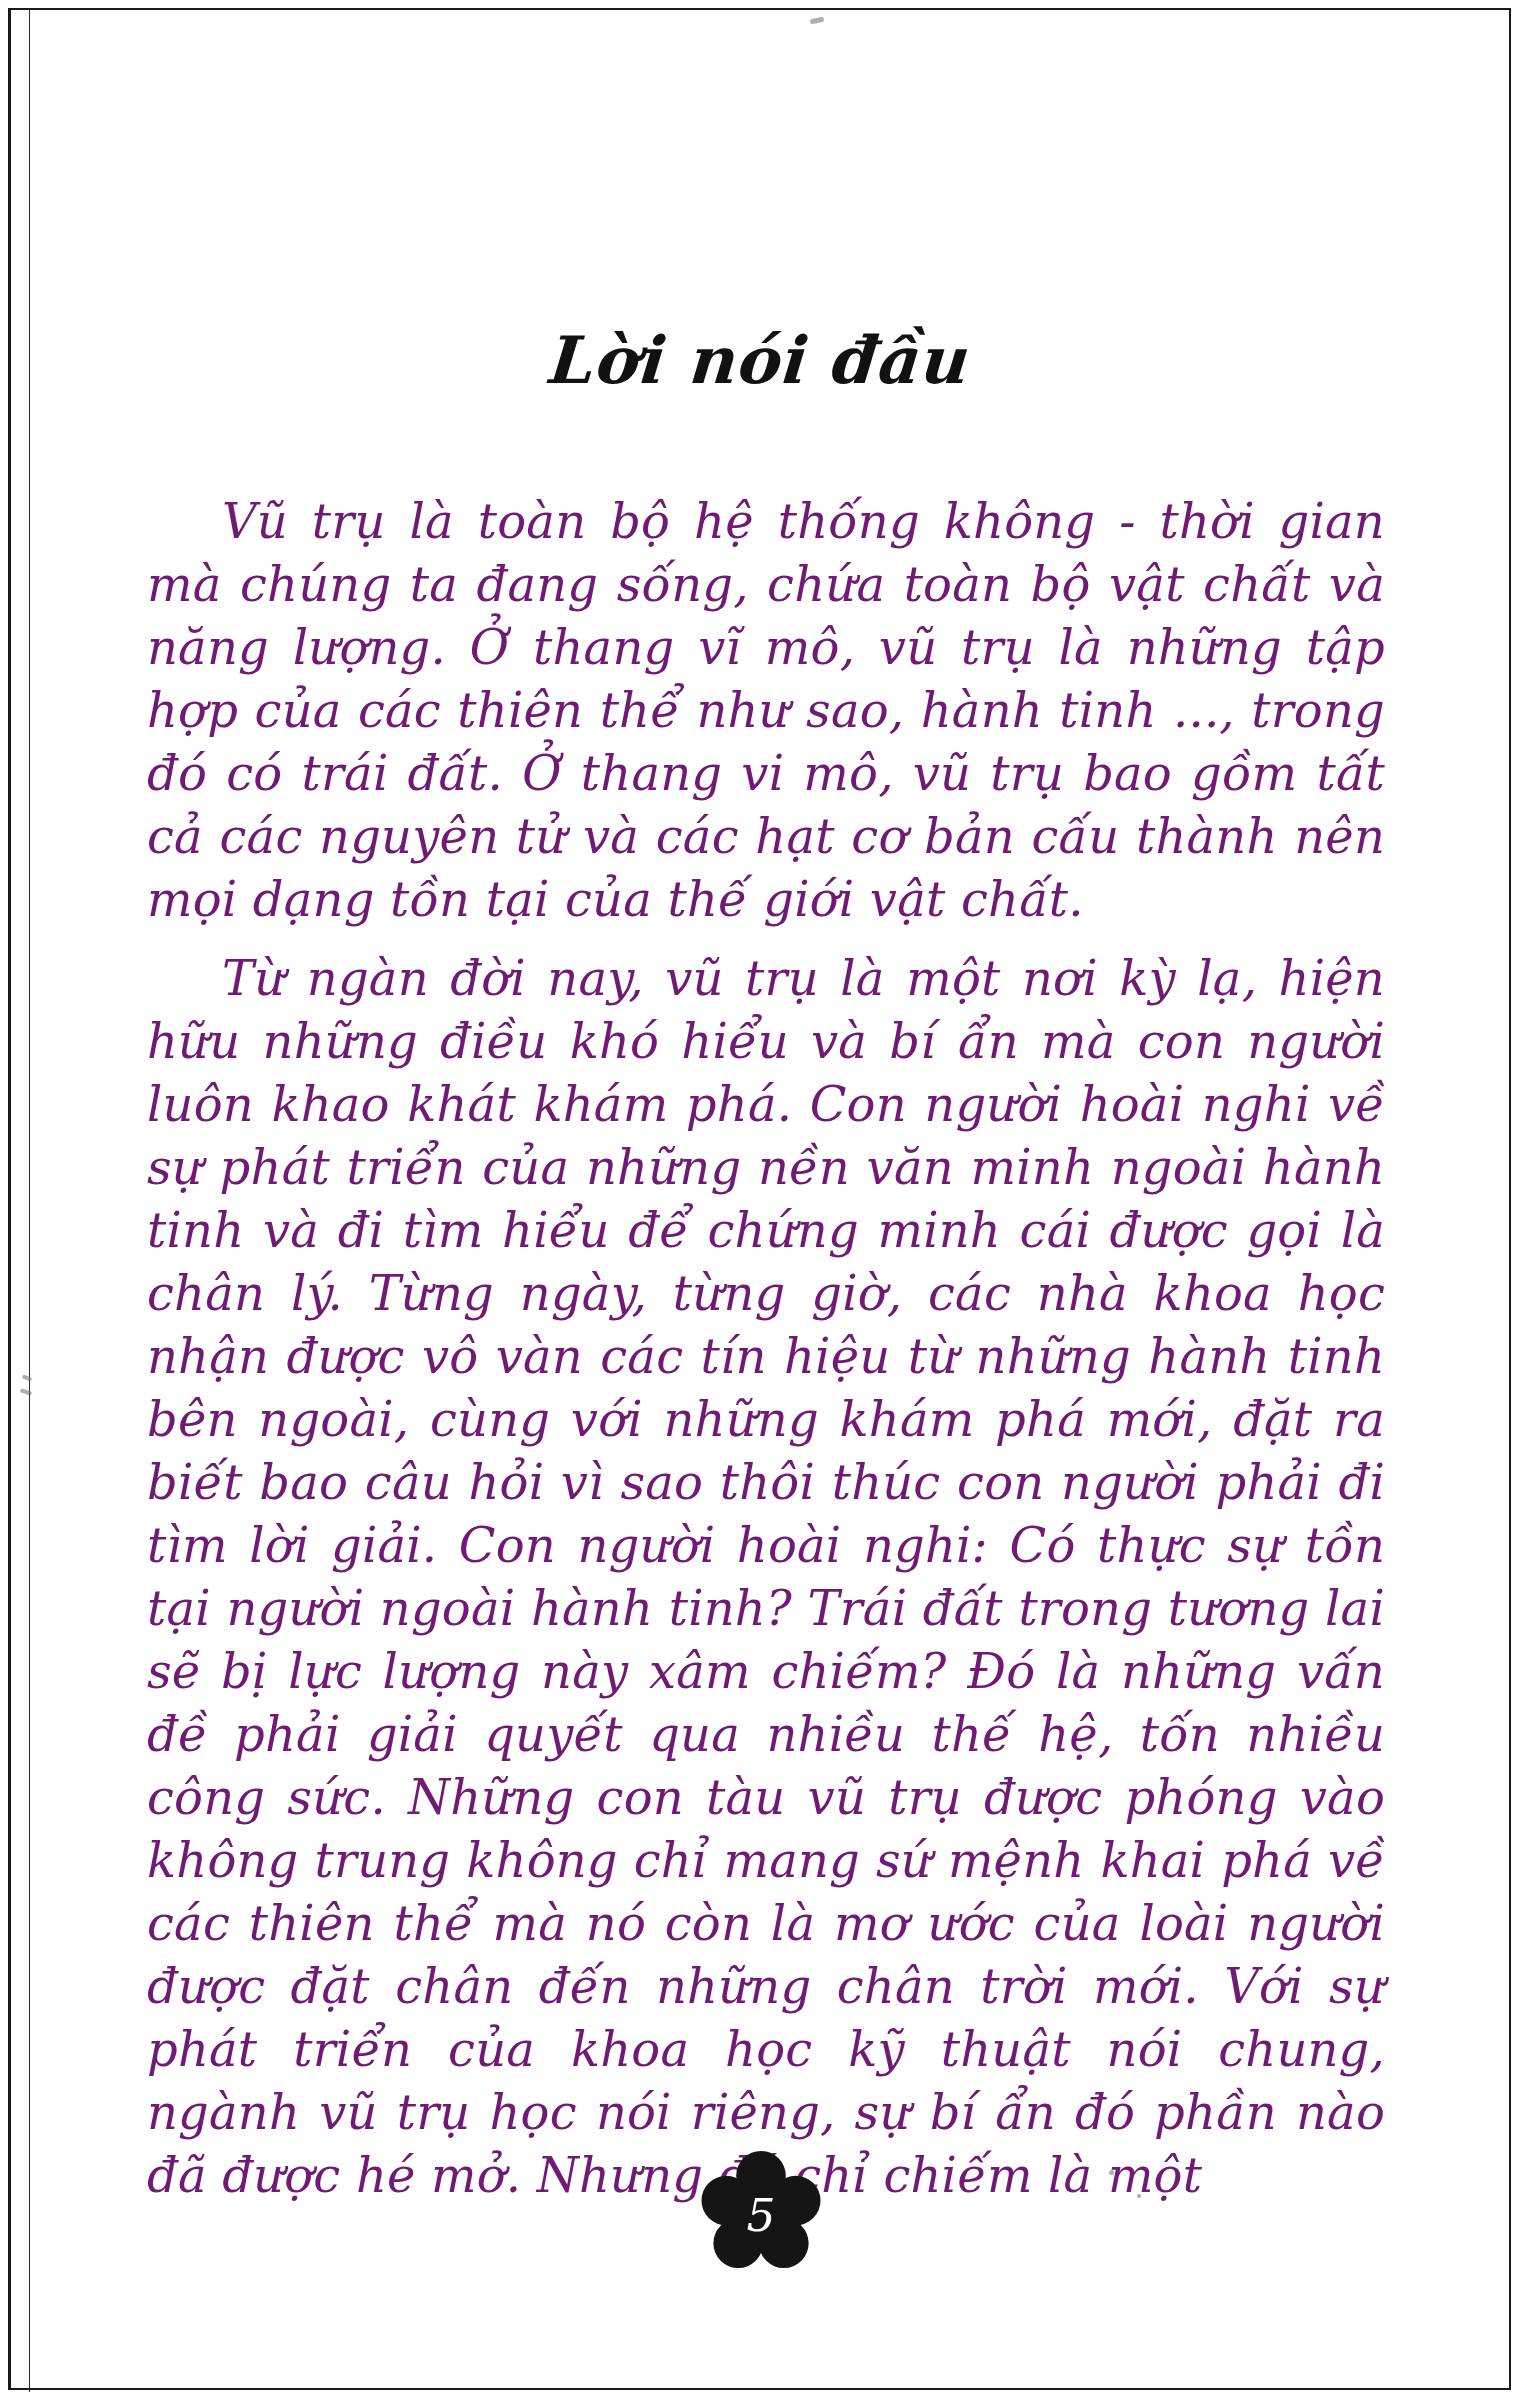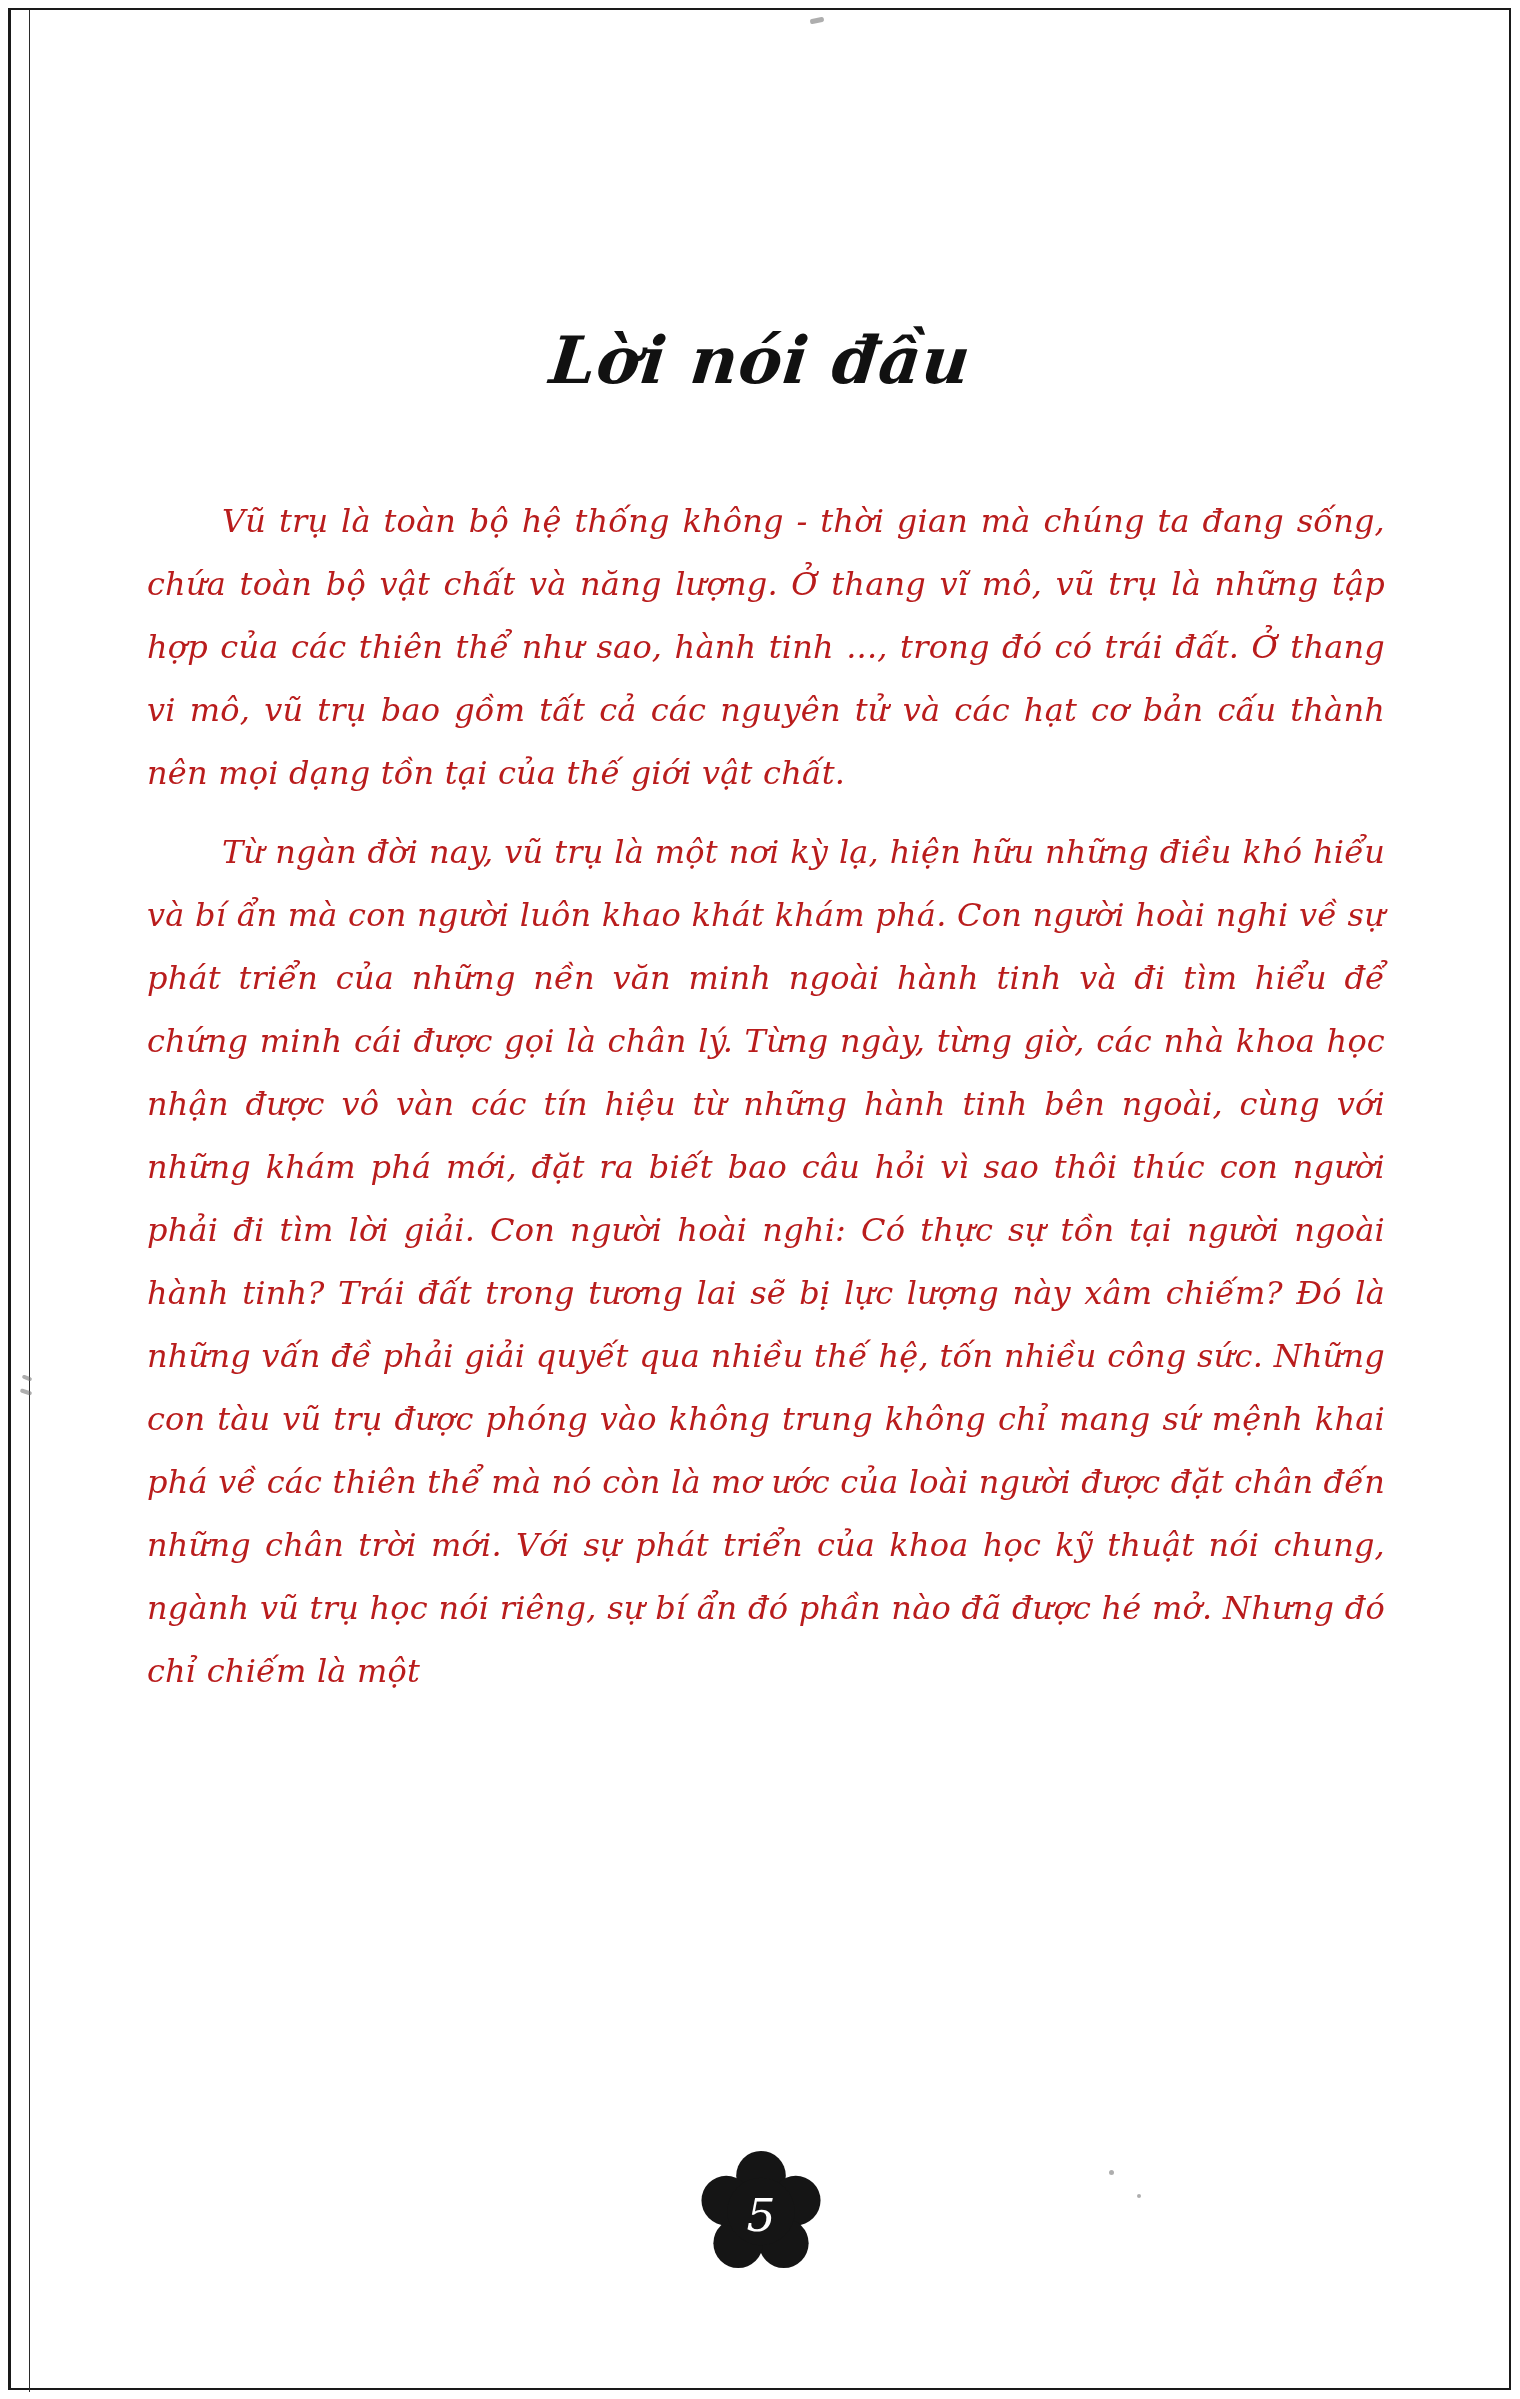--- a/index.html
+++ b/index.html
@@ -63,23 +63,23 @@
   }
 
   
   .body-block {
     position: absolute;
     left: 147px;
     top: 490px;
     width: 1238px;
     font-family: "DejaVu Serif", serif;
     font-style: italic;
-    font-size: 32px;
+    font-size: 48px;
     line-height: 63px;
-    color: #b91c1c;
+    color: #701a75;
     text-align: justify;
     text-justify: inter-word;
     letter-spacing: 0.2px;
   }
   .para {
     margin: 0 0 0 0;
     text-indent: 75px;
     text-align: justify;
   }
   .para + .para {

